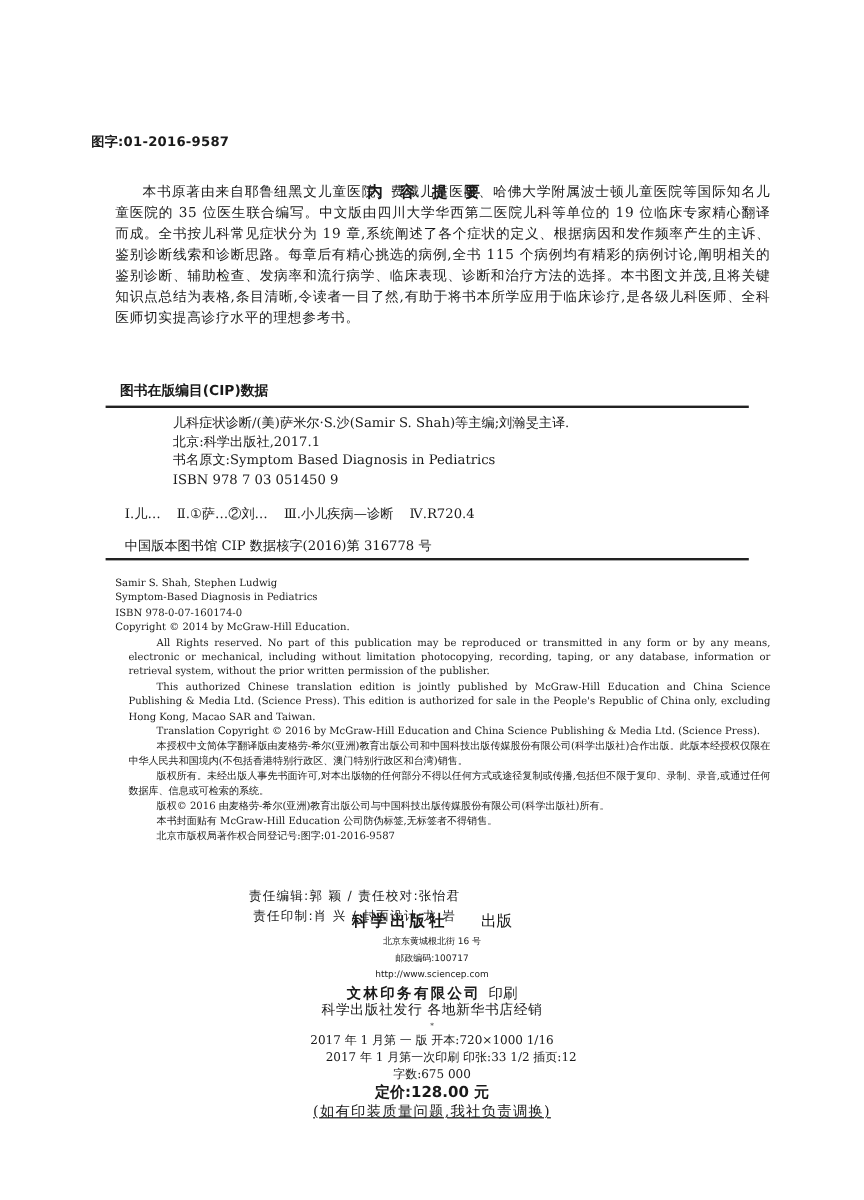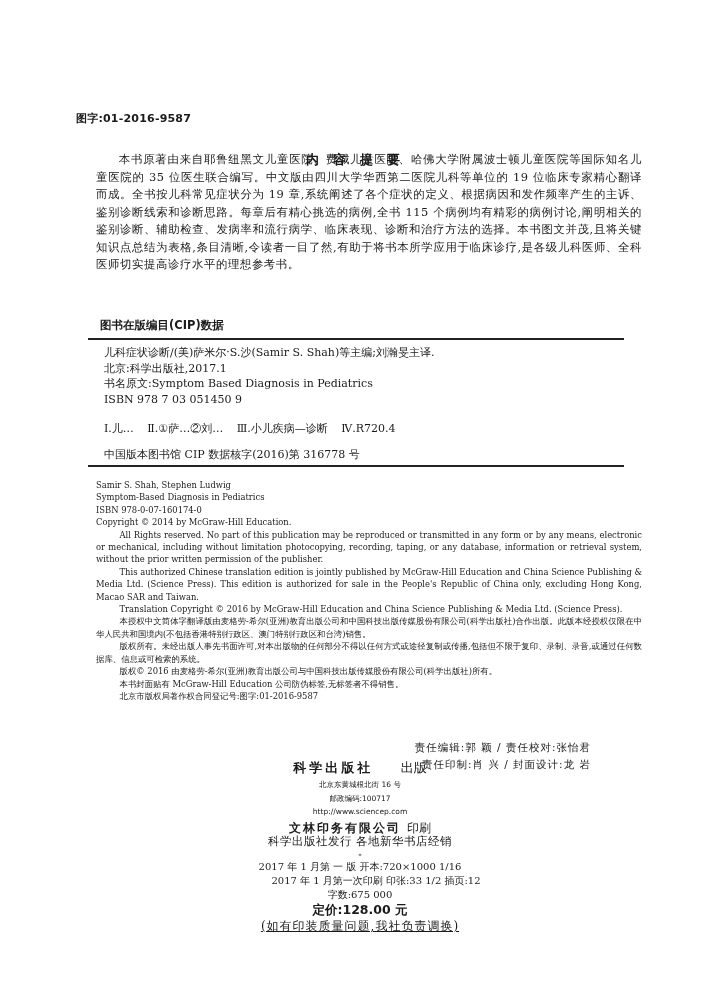--- a/index.html
+++ b/index.html
@@ -10,29 +10,29 @@
             font-family: "DejaVu Sans", sans-serif; letter-spacing: 0.2px; }
   .abstract-title { left: 0; width: 720px; top: 129px; text-align: center;
             font-size: 13px; font-weight: bold; letter-spacing: 14px;
             font-family: "DejaVu Sans", sans-serif; margin-top: 22px; }
   .abstract { left: 96px; width: 546px; top: 151px; font-size: 11.4px; line-height: 17.5px;
               text-align: justify; text-indent: 2em; letter-spacing: 0.6px; }
   .cip-heading { left: 100px; top: 318px; font-size: 11.5px; font-weight: bold;
                  font-family: "DejaVu Sans", sans-serif; }
   .rule { left: 88px; width: 536px; height: 2px; background: #222; }
   .cip-block { left: 104px; width: 520px; top: 345px; font-size: 11px; line-height: 15.5px; }
-  .cip-block div { white-space: nowrap; }
+  .cip-block div { white-space: nowrap; margin-left: 40px; }
   .cip-class { left: 104px; top: 421px; font-size: 11px; white-space: nowrap; word-spacing: 10px; }
   .cip-verify { left: 104px; top: 447px; font-size: 11px; white-space: nowrap; }
   .copy-block { left: 96px; width: 546px; top: 479px; font-size: 8.4px; line-height: 12.4px;
                 text-align: justify; }
   .copy-block .ln { white-space: nowrap; }
-  .copy-block .para { text-indent: 2.8em; }
+  .copy-block .para { text-indent: 2.8em; margin-left: 11px; }
   .credits { left: 0; width: 591px; top: 739px; font-size: 10.5px; line-height: 17px;
-             font-family: "DejaVu Sans", sans-serif; text-align: right; letter-spacing: 1px; }
+             font-family: "DejaVu Sans", sans-serif; text-align: center; letter-spacing: 1px; }
   .colophon { left: 0; width: 720px; text-align: center; }
   .pub-line { top: 759px; font-size: 13px; font-weight: bold; letter-spacing: 3px; }
   .pub-line .plain { font-weight: normal; letter-spacing: 0; margin-left: 20px; }
   .small7 { font-size: 7.5px; font-family: "DejaVu Sans", sans-serif; }
   .printer { top: 820px; font-size: 12px; font-weight: bold; letter-spacing: 2px; }
   .printer .plain { font-weight: normal; letter-spacing: 0; }
   .distrib { top: 834px; font-size: 11.5px; font-family: "DejaVu Sans", sans-serif; letter-spacing: 0.5px; }
   .star { top: 852px; font-size: 6px; }
   .ed-line { top: 860px; font-size: 10px; white-space: nowrap; }
   .price { top: 902px; font-size: 12.5px; font-weight: bold; font-family: "DejaVu Sans", sans-serif; }

